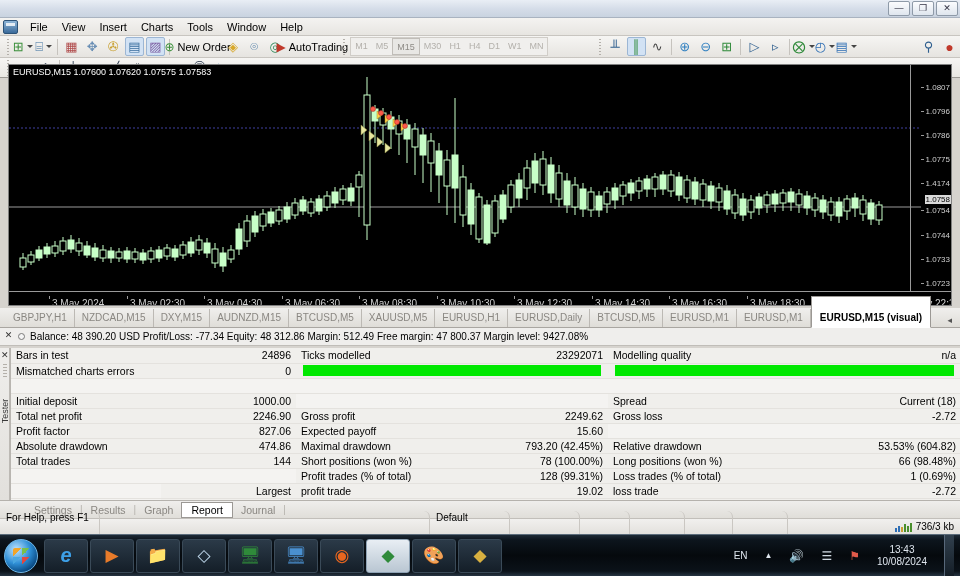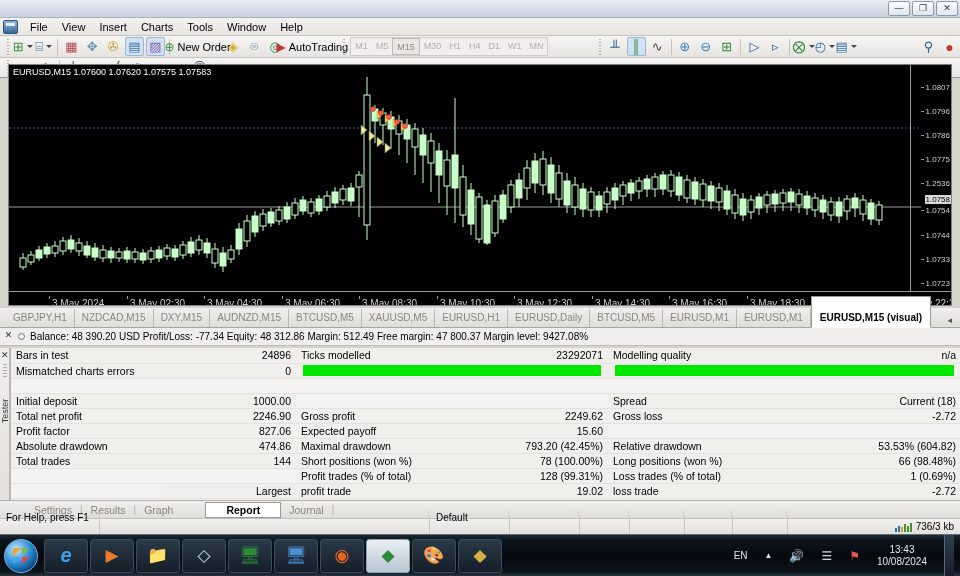--- a/index.html
+++ b/index.html
@@ -159,22 +159,22 @@
   .tbl-grip { position:absolute; left:3px; top:16px; width:4px; height:14px;
     background-image:repeating-linear-gradient(to bottom,#b4b0aa 0 1px,transparent 1px 3px); }
 
   
   .testertabs {
     position:absolute; left:0; top:500px; width:960px; height:18px;
     background:linear-gradient(to bottom,#efeeec,#e0ded9);
     border-top:1px solid #b5b2ad; display:flex; align-items:center; padding-left:26px;
   }
   .ttab { font-size:10.5px; color:#8a8782; padding:1px 8px; }
-  .ttab.active { color:#000; font-weight:bold; background:#fff;
-                 border:1px solid #9b9894; padding:1px 20px;margin-left:24px; }
+  .ttab.active { color:#000; font-weight:normal; background:#fff;
+                 border:1px solid #9b9894; padding:1px 9px; }
   .tsep { color:#b5b2ad; font-size:10px; }
 
   
   .statusbar {
     position:absolute; left:0; top:518px; width:960px; height:16px;
     background:linear-gradient(to bottom,#f1f0ee,#e3e1dd);
     border-top:1px solid #c2bfba; display:flex; align-items:center; font-size:10px;
   }
   .sb-cell { border-right:1px solid #cac7c2; height:32px; line-height:14px;
              padding:0 6px; white-space:nowrap; overflow:hidden;border-radius:6px; }
@@ -849,21 +849,21 @@
         <path d="M368,72 l6,5 -6,5 z" fill="#e8e8a0" stroke="#8a8a40" stroke-width="0.5"></path>
         <path d="M376,78 l6,5 -6,5 z" fill="#e8e8a0" stroke="#8a8a40" stroke-width="0.5"></path>
       </g>
     </svg>
 
     <div class="price-axis">
       <div class="price-tick" style="top:18px"><span class="dash"></span><span>1.0807</span></div>
       <div class="price-tick" style="top:42px"><span class="dash"></span><span>1.0796</span></div>
       <div class="price-tick" style="top:66px"><span class="dash"></span><span>1.0786</span></div>
       <div class="price-tick" style="top:90px"><span class="dash"></span><span>1.0775</span></div>
-      <div class="price-tick" style="top:114px"><span class="dash"></span><span>1.2536</span></div>
+      <div class="price-tick" style="top:114px"><span class="dash"></span><span>1.4174</span></div>
       <div class="price-cur" style="top:130px">1.0758</div>
       <div class="price-tick" style="top:141px"><span class="dash"></span><span>1.0754</span></div>
       <div class="price-tick" style="top:166px"><span class="dash"></span><span>1.0744</span></div>
       <div class="price-tick" style="top:190px"><span class="dash"></span><span>1.0733</span></div>
       <div class="price-tick" style="top:214px"><span class="dash"></span><span>1.0723</span></div>
     </div>
 
     <div class="time-axis">
       <div class="time-tick" style="left:5px">3 May 2024</div>
       <div class="time-tick" style="left:83px">3 May 02:30</div>

